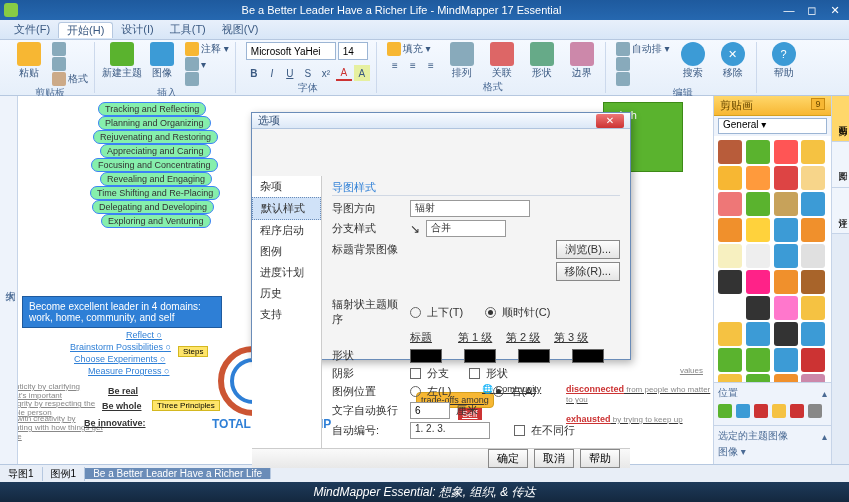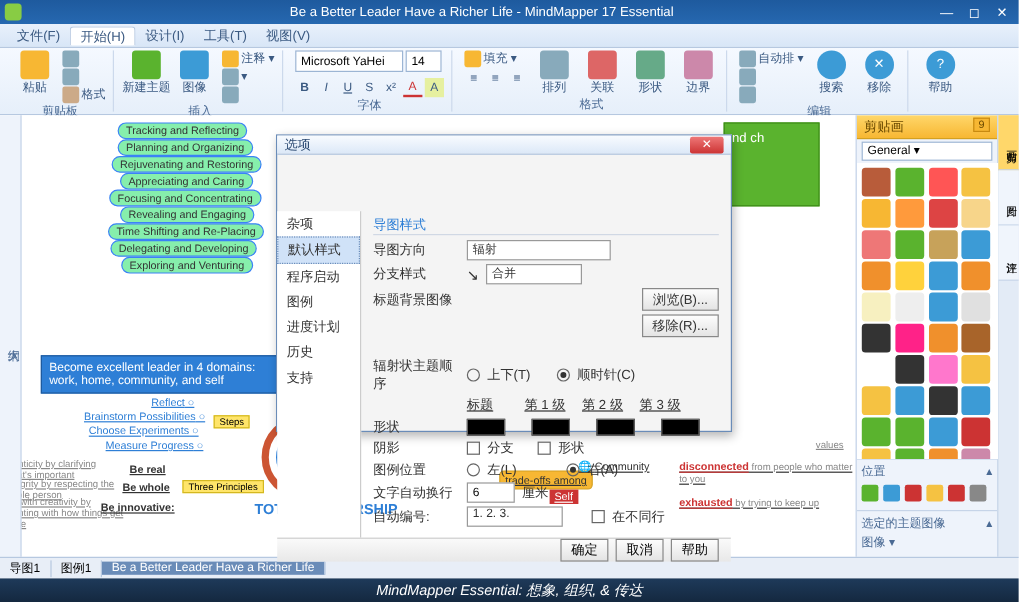--- a/index.html
+++ b/index.html
@@ -53,21 +53,21 @@
 .pill-orange { border: 1px solid #3b82f6; background: #86efac; color: #333; }
 .box-green { position: absolute; background: #5ab32e; color: #fff; border: 1px solid #3d8a17; font-size: 11px; padding: 6px; }
 .box-blue { position: absolute; background: #2e7fd6; color: #fff; border: 1px solid #1e5a9e; font-size: 10px; padding: 4px 6px; }
 .txt-node { position: absolute; font-size: 9px; color: #333; text-decoration: underline; }
 .logo-circ { position: absolute; width: 70px; height: 70px; border: 6px solid #c53; border-radius: 50%; display: flex; align-items: center; justify-content: center; }
 .logo-circ::after { content: ""; position: absolute; inset: 6px; border: 4px solid #2e7fd6; border-radius: 50%; }
 .total-lbl { position: absolute; font-size: 12px; font-weight: bold; color: #2e7fd6; text-align: center; line-height: 1.1; }
 .steps-tag { position: absolute; background: #ffe56a; border: 1px solid #d4b820; font-size: 8px; padding: 0 4px; }
 
 
-.dialog { position: absolute; left: 230px; top: 112px; width: 380px; height: 248px; background: #f4f4f4; border: 1px solid #6a8cb8; box-shadow: 2px 3px 8px rgba(0,0,0,.3); z-index: 50; display: flex; flex-direction: column; }
+.dialog { position: absolute; left: 251px; top: 112px; width: 380px; height: 248px; background: #f4f4f4; border: 1px solid #6a8cb8; box-shadow: 2px 3px 8px rgba(0,0,0,.3); z-index: 50; display: flex; flex-direction: column; }
 .dlg-title { height: 22px; background: linear-gradient(#f8fbff,#dce8f7); border-bottom: 1px solid #b0c4de; display: flex; align-items: center; padding: 0 6px; font-size: 11px; color: #2c4a72; }
 .dlg-title .close { margin-left: auto; width: 28px; height: 14px; background: linear-gradient(#e77,#c33); border-radius: 2px; color: #fff; text-align: center; line-height: 13px; font-size: 10px; }
 .dlg-body { flex: 1; display: flex; }
 .dlg-nav { width: 70px; background: #fff; border-right: 1px solid #ccc; margin-top: 47px; }
 .dlg-nav div { padding: 3px 8px; font-size: 11px; color: #333; cursor: default; }
 .dlg-nav div.sel { background: #d0e2f8; border: 1px dotted #6a8cb8; }
 .dlg-main { flex: 1; padding: 6px 10px; font-size: 11px; color: #333; overflow: auto; }
 .dlg-main .sect-title { color: #2e7fd6; font-size: 11px; border-bottom: 1px solid #d0d8e4; margin-bottom: 4px; margin-top: 45px; }
 .dlg-row { display: flex; align-items: center; gap: 6px; margin: 3px 0; }
 .dlg-row label { width: 72px; flex-shrink: 0; }
@@ -260,21 +260,21 @@
     <div class="mmnode pill-orange" style="left:82px;top:48px">Appreciating and Caring</div>
     <div class="mmnode pill-orange" style="left:73px;top:62px">Focusing and Concentrating</div>
     <div class="mmnode pill-orange" style="left:82px;top:76px">Revealing and Engaging</div>
     <div class="mmnode pill-orange" style="left:72px;top:90px">Time Shifting and Re-Placing</div>
     <div class="mmnode pill-orange" style="left:74px;top:104px">Delegating and Developing</div>
     <div class="mmnode pill-orange" style="left:83px;top:118px">Exploring and Venturing</div>
 
     <div class="box-green" style="right:30px;top:6px;width:80px;height:70px">nd
 ch</div>
 
-    <div class="box-blue" style="left:16px;top:200px;width:200px">Become excellent leader in 4 domains: work,
+    <div class="box-blue" style="left:4px;top:200px;width:200px">Become excellent leader in 4 domains: work,
 home, community, and self</div>
 
     <div class="txt-node" style="left:108px;top:234px;color:#2e7fd6"><span>Reflect</span> ○</div>
     <div class="txt-node" style="left:52px;top:246px;color:#2e7fd6"><span>Brainstorm Possibilities</span> ○</div>
     <div class="txt-node" style="left:56px;top:258px;color:#2e7fd6"><span>Choose Experiments</span> ○</div>
     <div class="txt-node" style="left:70px;top:270px;color:#2e7fd6"><span>Measure Progress</span> ○</div>
 
     <div class="steps-tag" style="left:160px;top:250px">Steps</div>
 
     <div class="txt-node" style="left:-14px;top:286px;width:100px;font-size:8px;color:#888">thenticity by clarifying what's important</div>

